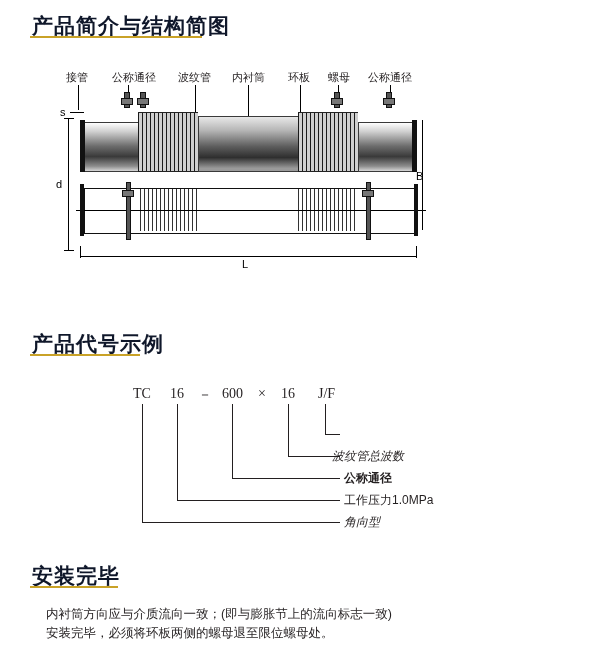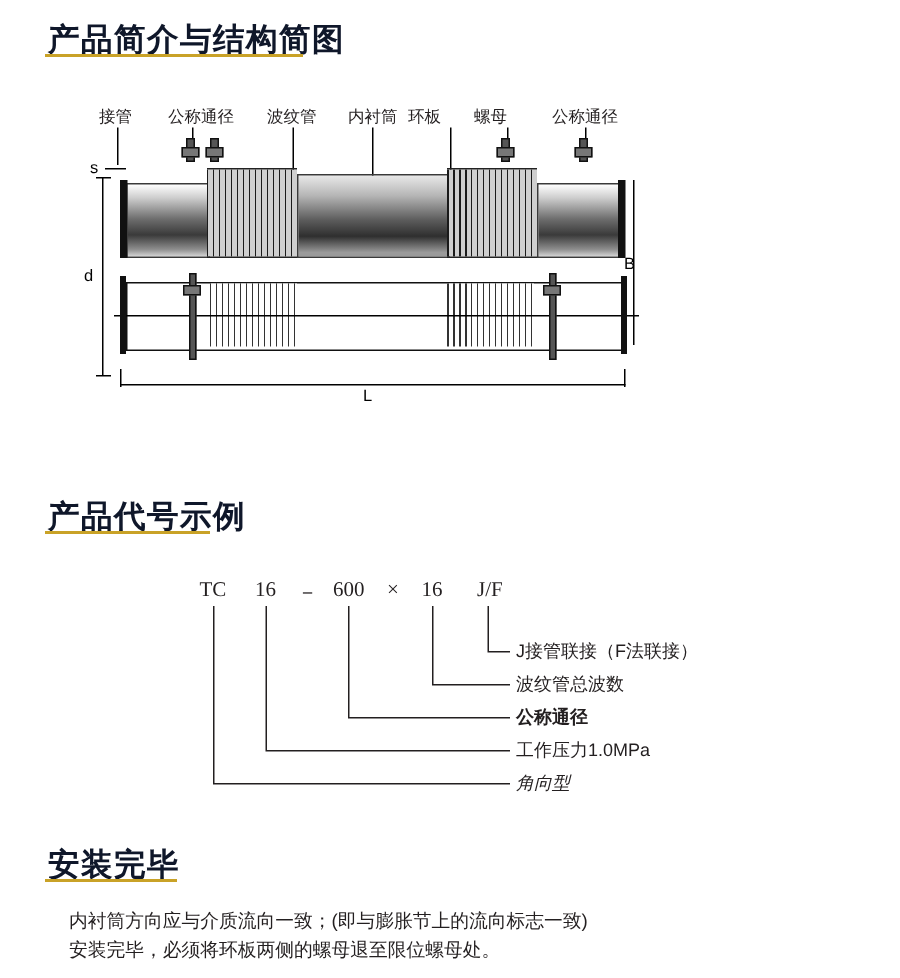--- a/index.html
+++ b/index.html
@@ -66,22 +66,22 @@
 
 <div class="section-title" style="top:12px;">产品简介与结构简图</div>
 <div class="title-underline" style="left:30px;top:36px;width:172px;"></div>
 
 <div id="diagram1">
 
   <div class="lbl" style="left:6px;top:0px;">接管</div>
   <div class="lbl" style="left:52px;top:0px;">公称通径</div>
   <div class="lbl" style="left:118px;top:0px;">波纹管</div>
   <div class="lbl" style="left:172px;top:0px;">内衬筒</div>
-  <div class="lbl" style="left:212px;top:0px;">环板</div>
-  <div class="lbl" style="left:256px;top:0px;">螺母</div>
+  <div class="lbl" style="left:228px;top:0px;">环板</div>
+  <div class="lbl" style="left:268px;top:0px;">螺母</div>
   <div class="lbl" style="left:308px;top:0px;">公称通径</div>
 
   <div class="leader" style="left:18px;top:15px;height:25px;"></div>
   <div class="leader" style="left:68px;top:15px;height:18px;"></div>
   <div class="leader" style="left:135px;top:15px;height:35px;"></div>
   <div class="leader" style="left:188px;top:15px;height:50px;"></div>
   <div class="leader" style="left:240px;top:15px;height:35px;"></div>
   <div class="leader" style="left:278px;top:15px;height:22px;"></div>
   <div class="leader" style="left:330px;top:15px;height:18px;"></div>
   <div class="hleader" style="left:188px;top:65px;width:36px;"></div>
@@ -153,22 +153,21 @@
 
   <div class="cl-v" style="left:232px;top:34px;height:74px;"></div>
   <div class="cl-h" style="left:232px;top:108px;width:108px;"></div>
 
   <div class="cl-v" style="left:177px;top:34px;height:96px;"></div>
   <div class="cl-h" style="left:177px;top:130px;width:163px;"></div>
 
   <div class="cl-v" style="left:142px;top:34px;height:118px;"></div>
   <div class="cl-h" style="left:142px;top:152px;width:198px;"></div>
 
-  <div class="codedesc" style="left:344px;top:56px;">J接管联接（F法联接）</div>
-  <div class="codedesc" style="left:344px;top:78px;">波纹管总波数</div>
+  <div class="codedesc" style="left:332px;top:78px;font-style:italic;">波纹管总波数</div>
   <div class="codedesc" style="left:344px;top:100px;font-weight:bold;">公称通径</div>
   <div class="codedesc" style="left:344px;top:122px;">工作压力1.0MPa</div>
   <div class="codedesc" style="left:344px;top:144px;font-style:italic;">角向型</div>
 </div>
 
 <div class="section-title" style="top:562px;">安装完毕</div>
 <div class="title-underline" style="left:30px;top:586px;width:88px;"></div>
 
 <div class="note" style="top:604px;">内衬筒方向应与介质流向一致；(即与膨胀节上的流向标志一致)</div>
 <div class="note" style="top:623px;">安装完毕，必须将环板两侧的螺母退至限位螺母处。</div>

